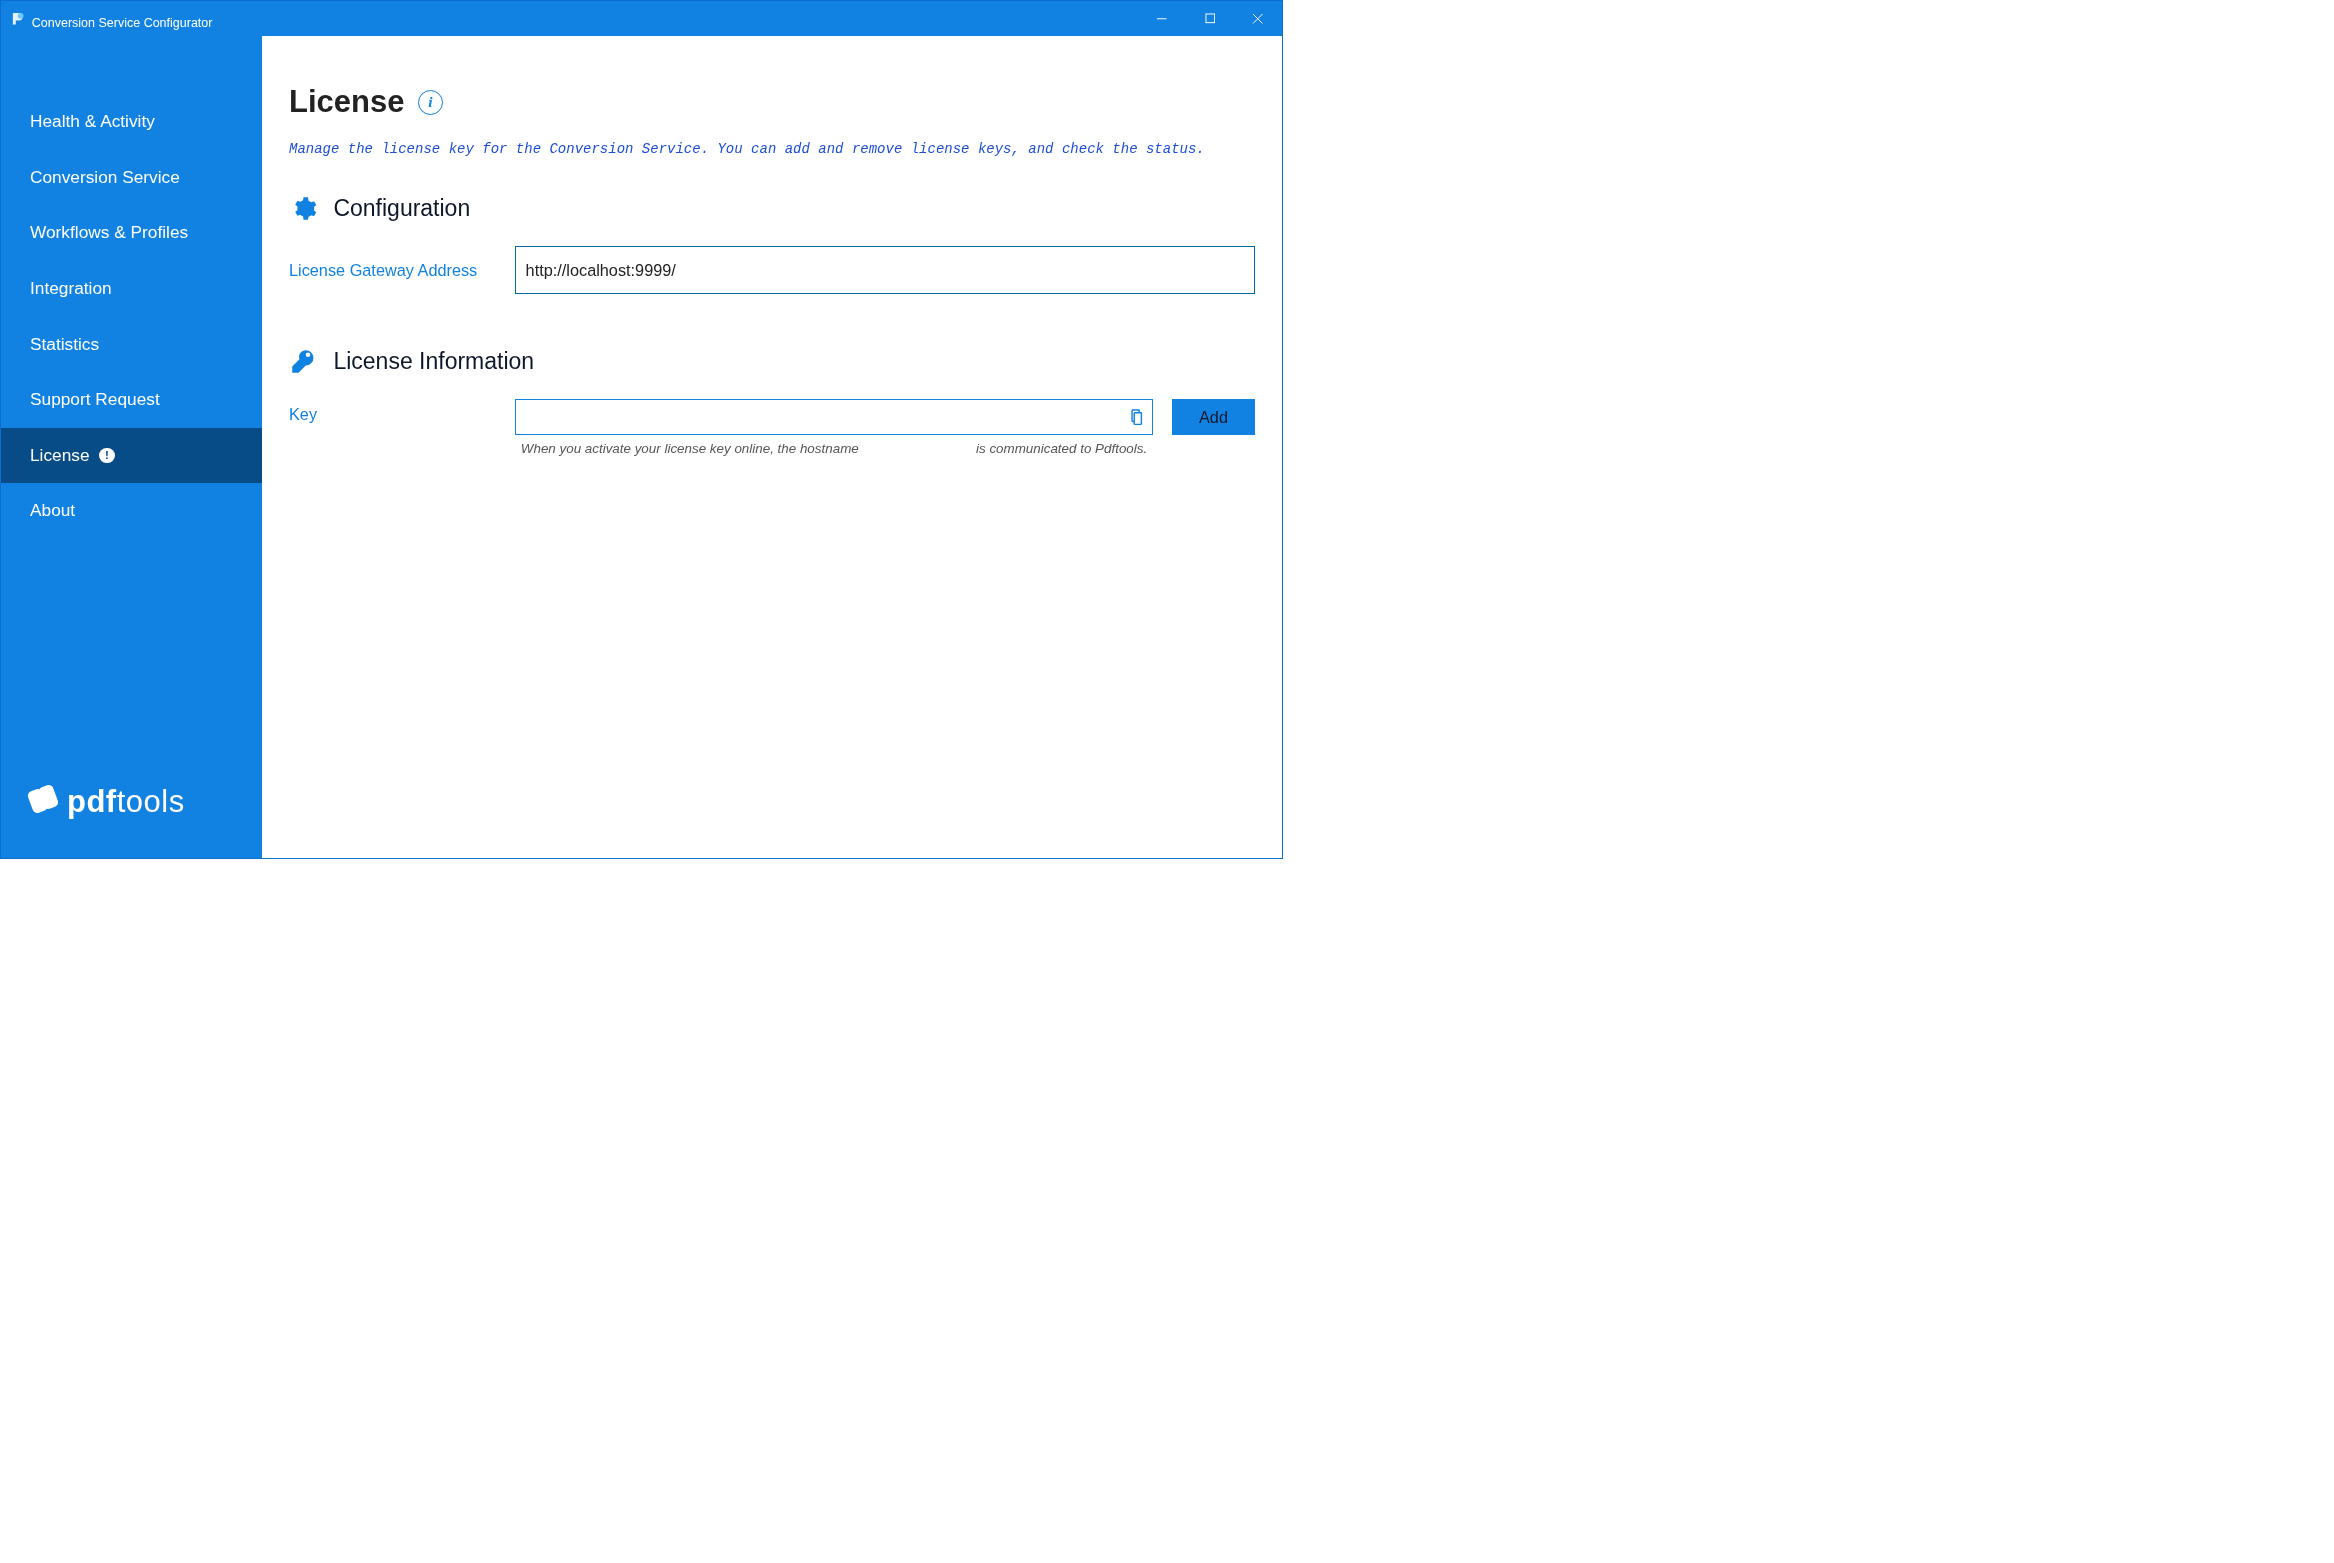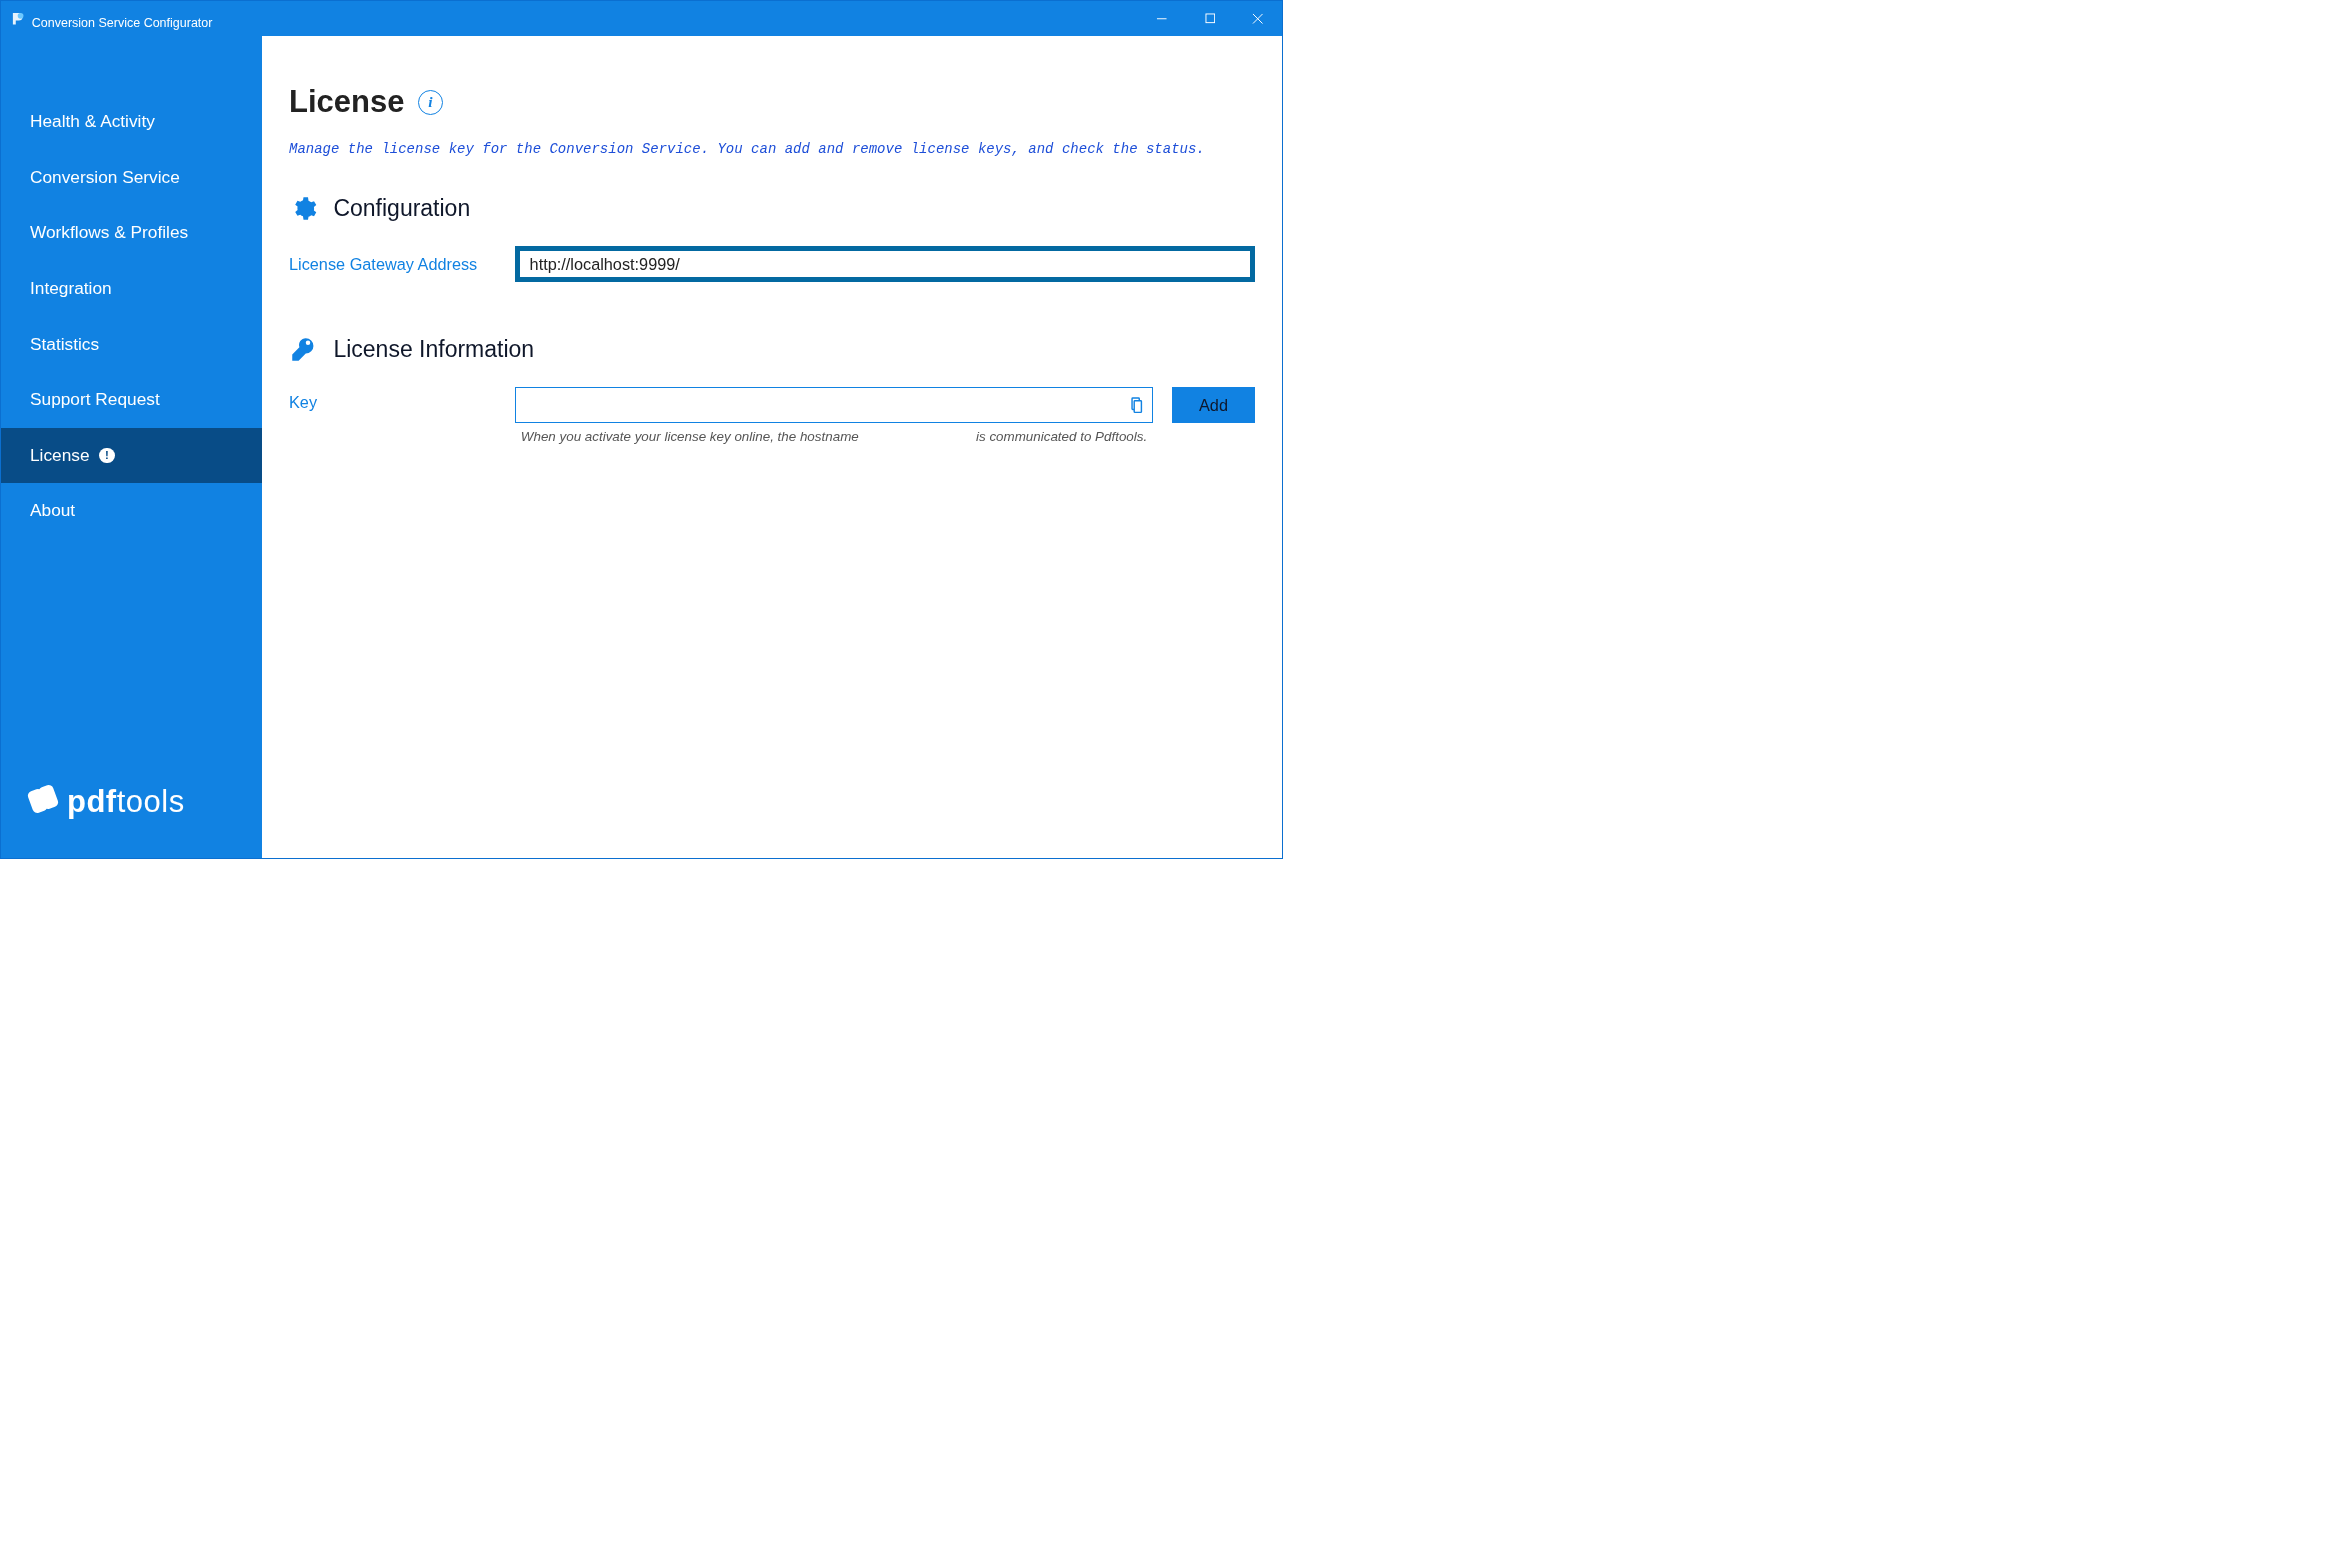--- a/index.html
+++ b/index.html
@@ -78,21 +78,21 @@
     }
     .page-desc { font-size: 14px; font-style: italic; color: #1d4ed8; margin-bottom: 37px; font-family: Liberation Mono, monospace; }
     
     .section-header { display: flex; align-items: center; gap: 15.4px; margin-bottom: 23px; }
     .section-header .sicon { width: 29px; height: 29px; color: #1182e2; display:flex; align-items:center; justify-content:center;}
     .section-title { font-size: 23px; font-weight: 500; color: #0f172a; }
     
     .form-row { display: flex; align-items: center; margin-bottom: 53px; gap: 19px; }
     .form-label { width: 207px; color: #1182e2; font-size: 16.3px; }
     .text-input {
-      flex: 1; height: 36px; border: 5px solid #0369a1;
+      flex: 1; height: 48px; border: 1px solid #0369a1;
       padding: 0 9.6px; font-size: 16.3px; color: #222;
       outline: none;
     }
     
     .key-row { display: flex; align-items: flex-start; gap: 19px; justify-content: space-between; }
     .key-row .form-label { padding-top: 5.8px; }
     .key-input-col { flex: 1; display: flex; flex-direction: column; }
     .key-input-wrapper { position: relative; display: flex; }
     .key-input {
       flex: 1; height: 36px; border: 1px solid #1182e2;

